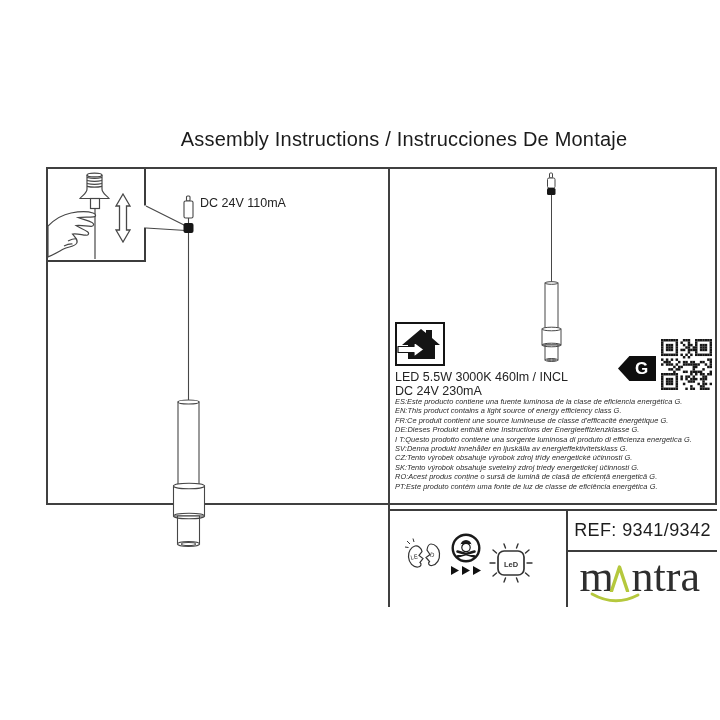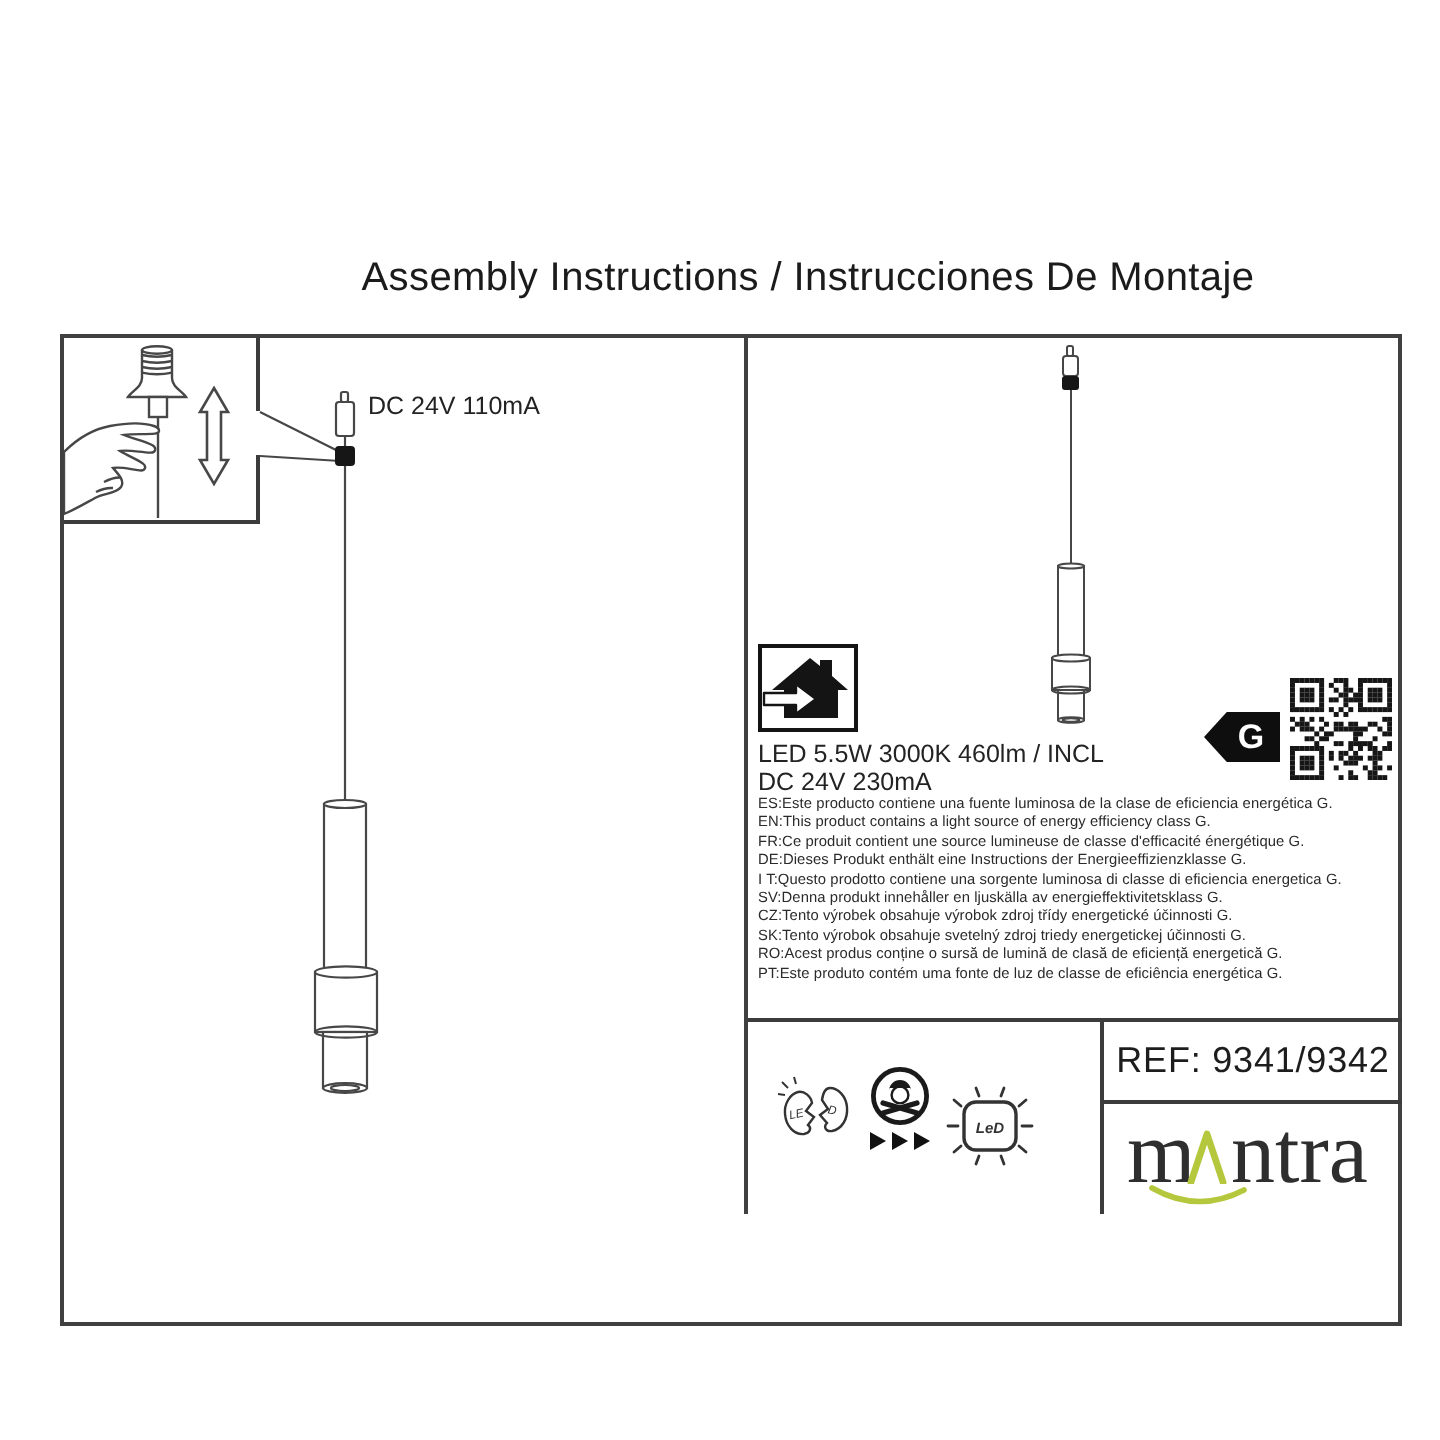--- a/index.html
+++ b/index.html
@@ -8,48 +8,48 @@
     font-family:"Liberation Sans", sans-serif;color:#1f1f1f;
   }
   .abs{position:absolute;}
   
   #title{
     top:128px;left:0;width:720px;text-align:center;
     font-size:20px;letter-spacing:.2px;color:#1b1b1b;white-space:nowrap;margin-left:44px;
   }
   
   #main-box{
-    left:30px;top:167px;width:671px;height:496px;
+    left:46px;top:167px;width:671px;height:338px;
     border:2px solid #404040;box-sizing:border-box;background:#fff;
   }
   
   #left-panel{left:0;top:0;width:342px;height:438px;border-right:2px solid #404040;box-sizing:border-box;}
   #callout-box{left:0;top:0;width:98px;height:93px;border-right:2px solid #3c3c3c;border-bottom:2px solid #3c3c3c;box-sizing:border-box;background:#fff;}
   #callout-art{left:0;top:0;width:96px;height:91px;}
   #lamp-left-svg{left:0;top:0;width:340px;height:438px;}
   #dc-label-left{left:152px;top:27px;font-size:12.5px;color:#232323;white-space:nowrap;}
   
   #right-panel{left:342px;top:0;width:327px;height:438px;box-sizing:border-box;}
   #lamp-right-svg{left:0;top:0;width:327px;height:438px;}
   #house-icon-svg{left:5px;top:153px;width:50px;height:44px;}
   .spec{left:5px;font-size:12.5px;line-height:14px;color:#232323;white-space:nowrap;}
   #spec1{top:201px;} #spec2{top:215px;}
   #energy-lines{left:5px;top:228px;width:320px;}
-  .energy-line{font-size:7.4px;line-height:9.4px;color:#2a2a2a;white-space:nowrap;letter-spacing:.05px;}
+  .energy-line{font-size:7.4px;line-height:9.4px;color:#2a2a2a;white-space:nowrap;letter-spacing:.05px;font-style:italic;}
   #g-arrow{
     left:228px;top:187px;width:38px;height:25px;background:#0e0e0e;
     clip-path:polygon(0 50%,30% 0,100% 0,100% 100%,30% 100%);
     display:flex;align-items:center;justify-content:center;
   }
   #g-arrow span{color:#fff;font-size:17px;font-weight:bold;margin-left:9px;}
   #qr-svg{left:271px;top:170px;width:51px;height:51px;}
   
   #rp-divider-h{left:0;top:340px;width:327px;height:0;border-top:2px solid #3c3c3c;}
   #rp-divider-v{left:176px;top:340px;width:0;height:98px;border-left:2px solid #3c3c3c;}
-  #icons-area{left:0;top:342px;width:176px;height:96px;font-style:italic;}
+  #icons-area{left:0;top:342px;width:176px;height:96px;}
   #broken-led-svg{left:14px;top:26px;width:40px;height:40px;}
   #technician-svg{left:59px;top:21px;width:44px;height:46px;}
   #led-badge-svg{left:97px;top:30px;width:48px;height:44px;}
   #ref-box{
     left:178px;top:342px;width:149px;height:39px;border-bottom:2px solid #3c3c3c;
     display:flex;align-items:center;justify-content:center;
   }
   #ref-box span{font-size:18px;color:#1d1d1d;letter-spacing:.4px;white-space:nowrap;text-align:right;}
   #brand-box{left:178px;top:383px;width:149px;height:55px;display:flex;align-items:center;justify-content:center;}
   #brand-logo{position:relative;width:126px;height:50px;font-family:"Liberation Serif", serif;color:#2e2e2e;}
@@ -134,21 +134,21 @@
     </svg>
 
     <div class="abs spec" id="spec1">LED 5.5W 3000K 460lm / INCL</div>
     <div class="abs spec" id="spec2">DC 24V 230mA</div>
 
     <div class="abs" id="energy-lines">
         <div class="energy-line">ES:Este producto contiene una fuente luminosa de la clase de eficiencia energética G.</div>
         <div class="energy-line">EN:This product contains a light source of energy efficiency class G.</div>
         <div class="energy-line">FR:Ce produit contient une source lumineuse de classe d'efficacité énergétique G.</div>
         <div class="energy-line">DE:Dieses Produkt enthält eine Instructions der Energieeffizienzklasse G.</div>
-        <div class="energy-line">I T:Questo prodotto contiene una sorgente luminosa di classe di eficiencia energetica G.</div>
+        <div class="energy-line">I T:Questo prodotto contiene una sorgente luminosa di produto di efficienza energetica G.</div>
         <div class="energy-line">SV:Denna produkt innehåller en ljuskälla av energieffektivitetsklass G.</div>
         <div class="energy-line">CZ:Tento výrobek obsahuje výrobok zdroj třídy energetické účinnosti G.</div>
         <div class="energy-line">SK:Tento výrobok obsahuje svetelný zdroj triedy energetickej účinnosti G.</div>
         <div class="energy-line">RO:Acest produs conține o sursă de lumină de clasă de eficiență energetică G.</div>
         <div class="energy-line">PT:Este produto contém uma fonte de luz de classe de eficiência energética G.</div>
       </div>
 
     <div class="abs" id="g-arrow">
       <span>G</span>
     </div>

